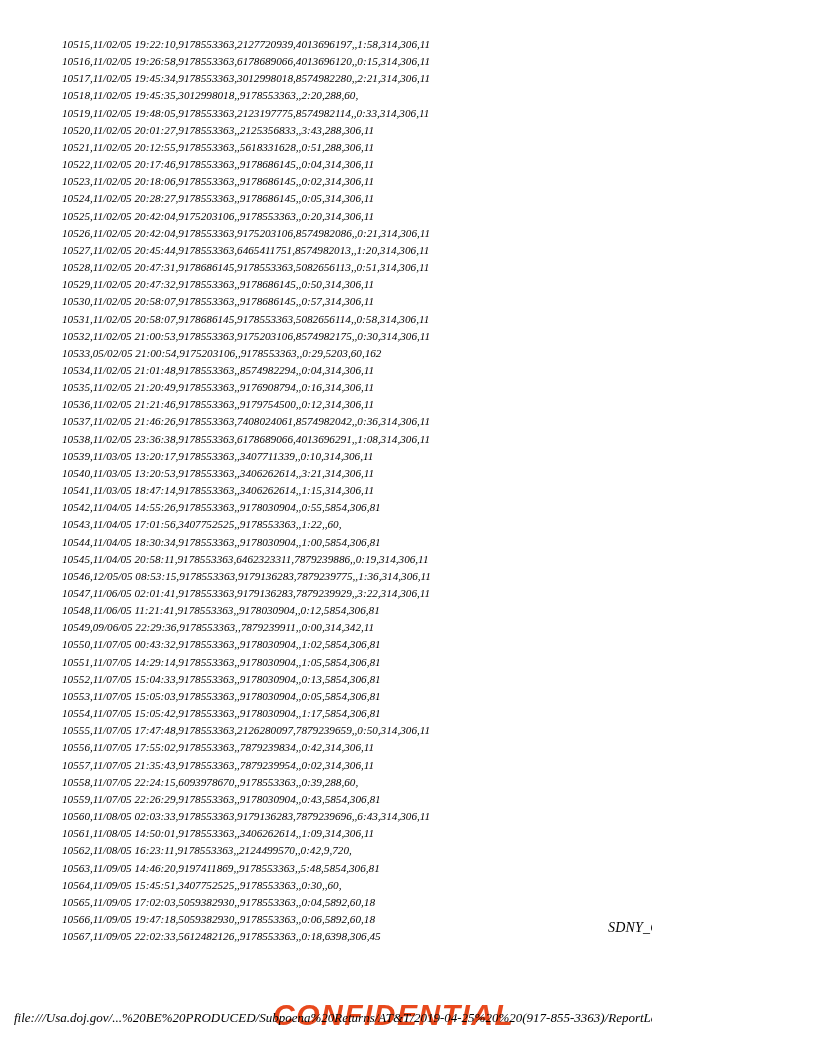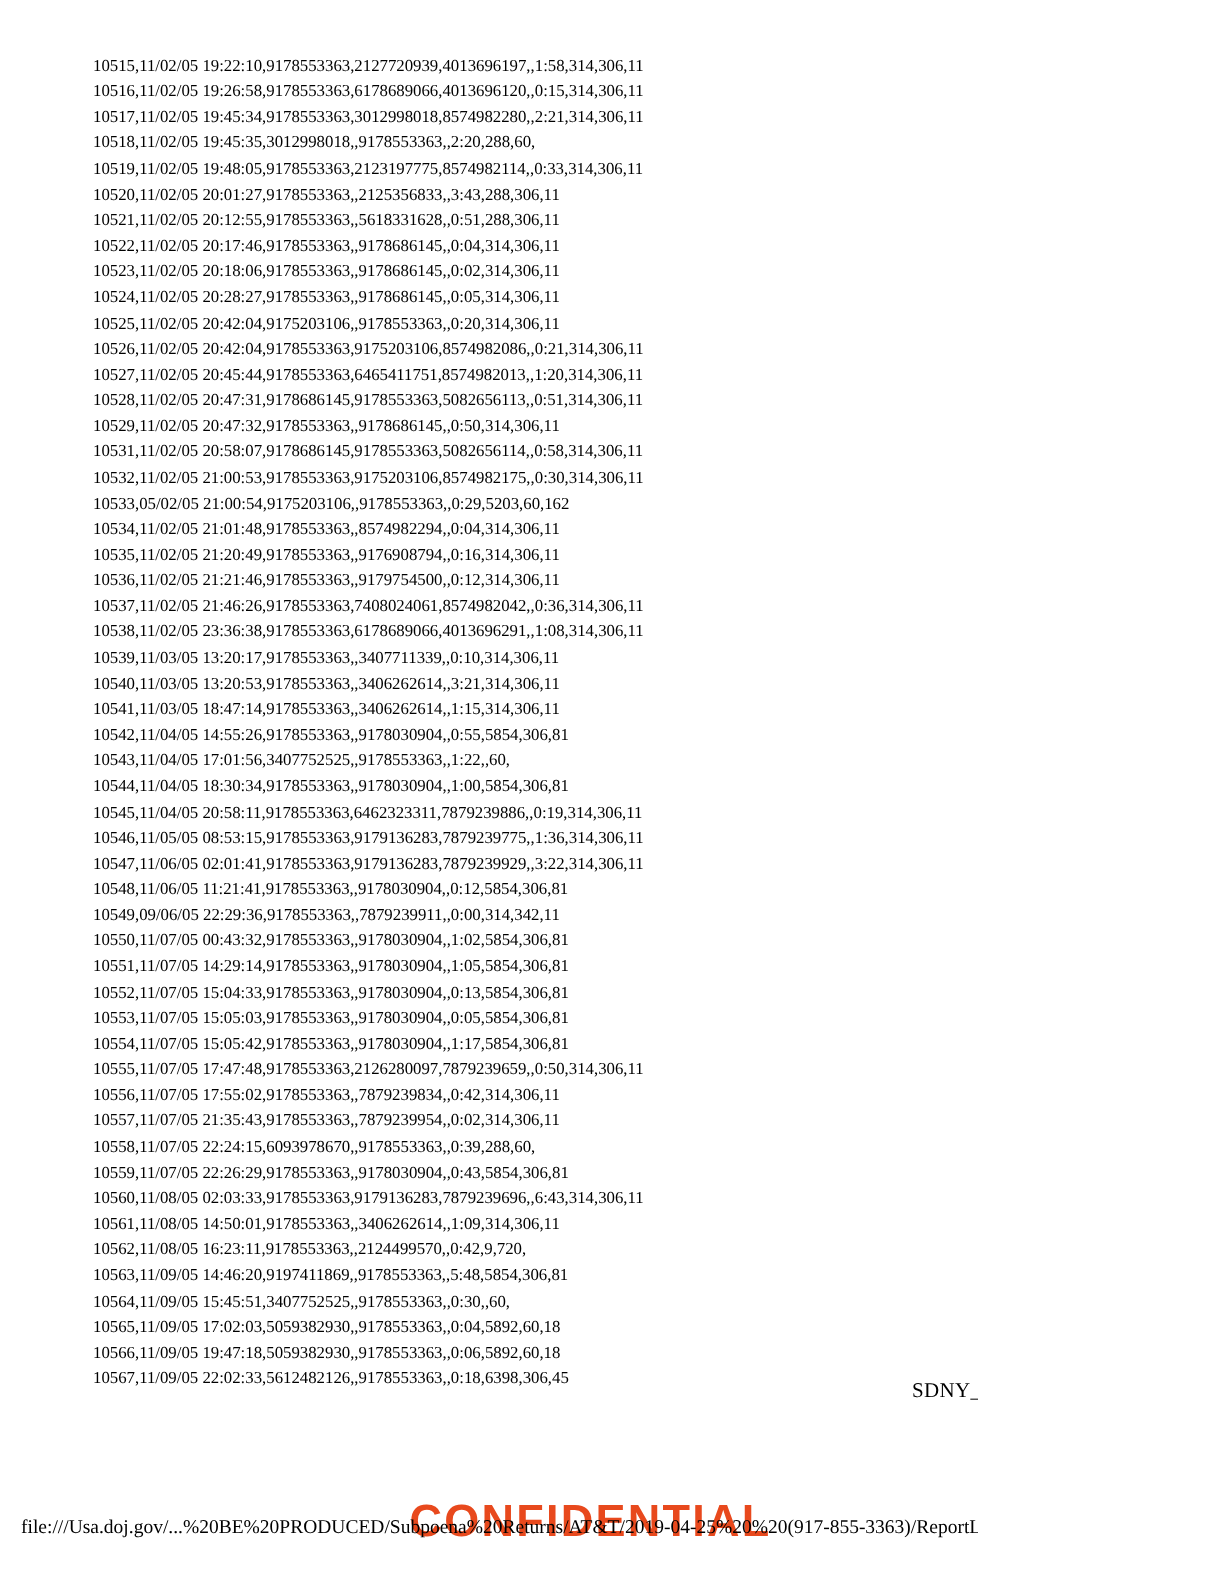--- a/index.html
+++ b/index.html
@@ -7,20 +7,21 @@
     padding: 0;
     background: #ffffff;
   }
   .page {
     position: relative;
     width: 652px;
     height: 1056px;
     background: #ffffff;
     overflow: hidden;
     font-family: "Liberation Serif", serif;
+    font-style: italic;
   }
   .records {
     position: absolute;
     left: 62px;
     top: 36px;
     width: 700px;
   }
   .record-line {
     font-family: "Liberation Serif", serif;
     font-size: 11.2px;
@@ -82,36 +83,37 @@
     <div class="record-line">10520,11/02/05 20:01:27,9178553363,,2125356833,,3:43,288,306,11</div>
     <div class="record-line">10521,11/02/05 20:12:55,9178553363,,5618331628,,0:51,288,306,11</div>
     <div class="record-line">10522,11/02/05 20:17:46,9178553363,,9178686145,,0:04,314,306,11</div>
     <div class="record-line">10523,11/02/05 20:18:06,9178553363,,9178686145,,0:02,314,306,11</div>
     <div class="record-line">10524,11/02/05 20:28:27,9178553363,,9178686145,,0:05,314,306,11</div>
     <div class="record-line">10525,11/02/05 20:42:04,9175203106,,9178553363,,0:20,314,306,11</div>
     <div class="record-line">10526,11/02/05 20:42:04,9178553363,9175203106,8574982086,,0:21,314,306,11</div>
     <div class="record-line">10527,11/02/05 20:45:44,9178553363,6465411751,8574982013,,1:20,314,306,11</div>
     <div class="record-line">10528,11/02/05 20:47:31,9178686145,9178553363,5082656113,,0:51,314,306,11</div>
     <div class="record-line">10529,11/02/05 20:47:32,9178553363,,9178686145,,0:50,314,306,11</div>
+    <div class="record-line">10530,11/02/05 20:58:07,9178553363,,9178686145,,0:57,314,306,11</div>
     <div class="record-line">10531,11/02/05 20:58:07,9178686145,9178553363,5082656114,,0:58,314,306,11</div>
     <div class="record-line">10532,11/02/05 21:00:53,9178553363,9175203106,8574982175,,0:30,314,306,11</div>
     <div class="record-line">10533,05/02/05 21:00:54,9175203106,,9178553363,,0:29,5203,60,162</div>
     <div class="record-line">10534,11/02/05 21:01:48,9178553363,,8574982294,,0:04,314,306,11</div>
     <div class="record-line">10535,11/02/05 21:20:49,9178553363,,9176908794,,0:16,314,306,11</div>
     <div class="record-line">10536,11/02/05 21:21:46,9178553363,,9179754500,,0:12,314,306,11</div>
     <div class="record-line">10537,11/02/05 21:46:26,9178553363,7408024061,8574982042,,0:36,314,306,11</div>
     <div class="record-line">10538,11/02/05 23:36:38,9178553363,6178689066,4013696291,,1:08,314,306,11</div>
     <div class="record-line">10539,11/03/05 13:20:17,9178553363,,3407711339,,0:10,314,306,11</div>
     <div class="record-line">10540,11/03/05 13:20:53,9178553363,,3406262614,,3:21,314,306,11</div>
     <div class="record-line">10541,11/03/05 18:47:14,9178553363,,3406262614,,1:15,314,306,11</div>
     <div class="record-line">10542,11/04/05 14:55:26,9178553363,,9178030904,,0:55,5854,306,81</div>
     <div class="record-line">10543,11/04/05 17:01:56,3407752525,,9178553363,,1:22,,60,</div>
     <div class="record-line">10544,11/04/05 18:30:34,9178553363,,9178030904,,1:00,5854,306,81</div>
     <div class="record-line">10545,11/04/05 20:58:11,9178553363,6462323311,7879239886,,0:19,314,306,11</div>
-    <div class="record-line">10546,11/05/05 08:53:15,9178553363,9179136283,7879239775,,1:36,314,306,11</div>
+    <div class="record-line">10546,12/05/05 08:53:15,9178553363,9179136283,7879239775,,1:36,314,306,11</div>
     <div class="record-line">10547,11/06/05 02:01:41,9178553363,9179136283,7879239929,,3:22,314,306,11</div>
     <div class="record-line">10548,11/06/05 11:21:41,9178553363,,9178030904,,0:12,5854,306,81</div>
     <div class="record-line">10549,09/06/05 22:29:36,9178553363,,7879239911,,0:00,314,342,11</div>
     <div class="record-line">10550,11/07/05 00:43:32,9178553363,,9178030904,,1:02,5854,306,81</div>
     <div class="record-line">10551,11/07/05 14:29:14,9178553363,,9178030904,,1:05,5854,306,81</div>
     <div class="record-line">10552,11/07/05 15:04:33,9178553363,,9178030904,,0:13,5854,306,81</div>
     <div class="record-line">10553,11/07/05 15:05:03,9178553363,,9178030904,,0:05,5854,306,81</div>
     <div class="record-line">10554,11/07/05 15:05:42,9178553363,,9178030904,,1:17,5854,306,81</div>
     <div class="record-line">10555,11/07/05 17:47:48,9178553363,2126280097,7879239659,,0:50,314,306,11</div>
     <div class="record-line">10556,11/07/05 17:55:02,9178553363,,7879239834,,0:42,314,306,11</div>

